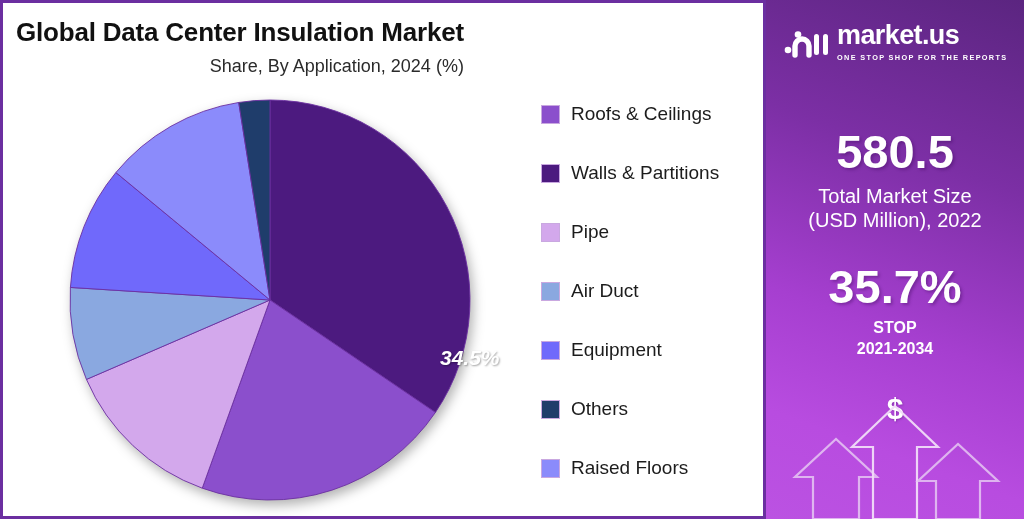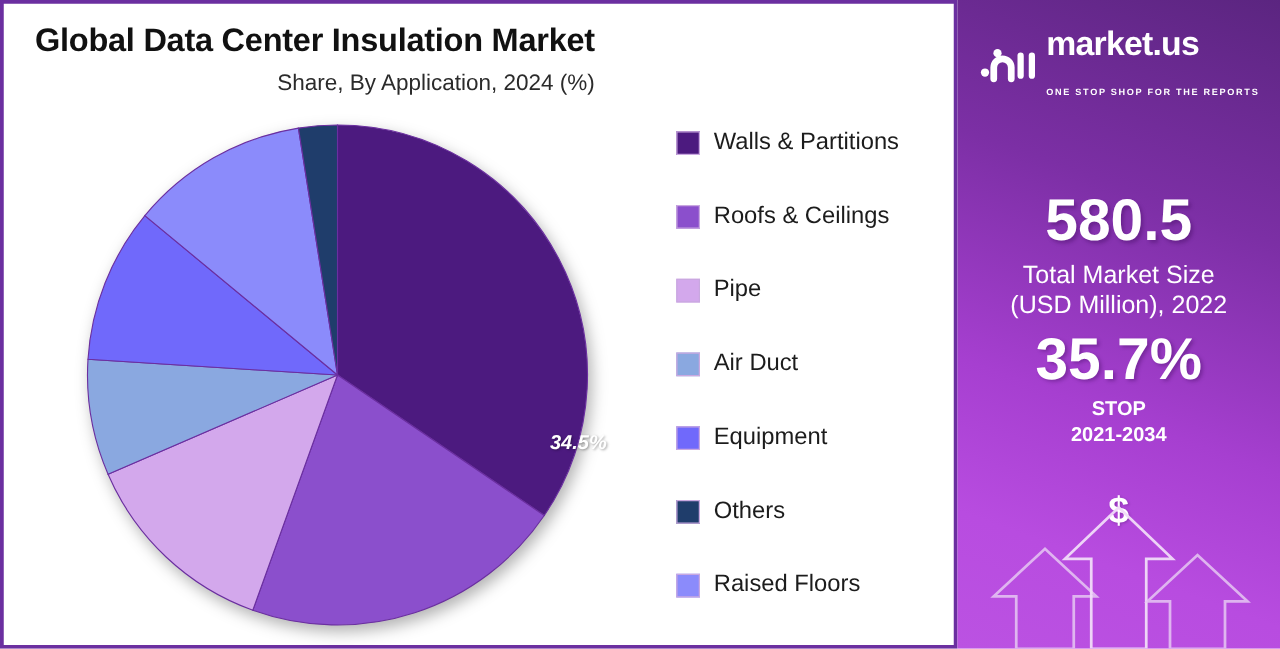--- a/index.html
+++ b/index.html
@@ -13,38 +13,38 @@
     display:flex;
   }
   
   .left-panel{
     position:relative;
     width:766px;height:519px;
     background:#ffffff;
     border:3px solid #6b2fa0;
     box-sizing:border-box;
   }
-  .titles{position:absolute;left:25px;top:14px;}
+  .titles{position:absolute;left:13px;top:14px;}
   .chart-title{
     font-size:26px;font-weight:bold;color:#111111;
     letter-spacing:-0.2px;margin:0;white-space:nowrap;
   }
   .chart-subtitle{
     font-size:18px;font-weight:normal;color:#2b2b2b;
     margin:8px 0 0 4px;white-space:nowrap;text-align:right;
   }
   
   .pie-wrap{
     position:absolute;left:62px;top:93px;
     width:410px;height:412px;
   }
   .pie-svg{display:block;filter:drop-shadow(3px 5px 6px rgba(0,0,0,0.30));}
   .pie-label{
     position:absolute;left:375px;top:250px;
-    font-size:16px;font-weight:bold;font-style:italic;
+    font-size:21px;font-weight:bold;font-style:italic;
     color:#ffffff;text-shadow:1px 1px 2px rgba(0,0,0,0.35);
     white-space:nowrap;
   }
   
   .legend{
     position:absolute;left:538px;top:98px;
     display:flex;flex-direction:column;
   }
   .legend-item{
     display:flex;align-items:center;
@@ -69,21 +69,21 @@
     display:flex;align-items:center;
   }
   .logo-mark{flex:none;margin-right:7px;}
   .logo-text-block{display:flex;flex-direction:column;}
   .logo-word{
     font-size:27px;font-weight:bold;color:#ffffff;
     letter-spacing:-0.6px;line-height:1;
   }
   .logo-tagline{
     font-size:7.3px;font-weight:bold;color:#ffffff;
-    letter-spacing:1.35px;margin-top:20px;white-space:nowrap;text-align:center;
+    letter-spacing:1.35px;margin-top:4px;white-space:nowrap;text-align:center;
   }
   .stat-block{
     position:absolute;left:0;width:258px;text-align:center;
   }
   .stat-big{
     font-size:47px;font-weight:bold;color:#ffffff;
     line-height:1;text-shadow:2px 2px 3px rgba(60,10,90,0.35);
   }
   .stat-caption{
     font-size:20px;font-weight:normal;color:#ffffff;
@@ -127,26 +127,26 @@
             <path d="M 205 204 L 5.394654314345701 191.44189609413732 A 200 200 0 0 1 50.897351444842144 76.51520205026208 Z" fill="#7069fb" stroke="#6b2fa0" stroke-width="0.9"></path>
             <path d="M 205 204 L 50.897351444842144 76.51520205026208 A 200 200 0 0 1 173.7131069919538 6.462331880972471 Z" fill="#8b8bfb" stroke="#6b2fa0" stroke-width="0.9"></path>
             <path d="M 205 204 L 173.7131069919538 6.462331880972471 A 200 200 0 0 1 204.99999999999997 4 Z" fill="#1f3d6b" stroke="#6b2fa0" stroke-width="0.9"></path>
           </g>
       </svg>
       <div class="pie-label">34.5%</div>
     </div>
 
     <div class="legend" id="legend">
         <div class="legend-item">
+          <span class="legend-swatch" style="background: rgb(139, 79, 204);"></span>
+          <span class="legend-label">Roofs &amp; Ceilings</span>
+        </div>
+        <div class="legend-item">
           <span class="legend-swatch" style="background: rgb(76, 26, 127);"></span>
           <span class="legend-label">Walls &amp; Partitions</span>
-        </div>
-        <div class="legend-item">
-          <span class="legend-swatch" style="background: rgb(139, 79, 204);"></span>
-          <span class="legend-label">Roofs &amp; Ceilings</span>
         </div>
         <div class="legend-item">
           <span class="legend-swatch" style="background: rgb(211, 168, 236);"></span>
           <span class="legend-label">Pipe</span>
         </div>
         <div class="legend-item">
           <span class="legend-swatch" style="background: rgb(138, 168, 224);"></span>
           <span class="legend-label">Air Duct</span>
         </div>
         <div class="legend-item">
@@ -173,21 +173,21 @@
         <path d="M11 30 L11 21 A7 7 0 0 1 25 21 L25 30" fill="none" stroke="#ffffff" stroke-width="5.4" stroke-linecap="round"></path>
         <rect x="30" y="9" width="5" height="21" rx="2.5" fill="#ffffff"></rect>
         <rect x="39" y="9" width="5" height="21" rx="2.5" fill="#ffffff"></rect>
       </svg>
       <div class="logo-text-block">
         <div class="logo-word">market.us</div>
         <div class="logo-tagline">ONE STOP SHOP FOR THE REPORTS</div>
       </div>
     </div>
 
-    <div class="stat-block" style="top:128px;margin-top:24px;">
+    <div class="stat-block" style="top:128px;">
       <div class="stat-big">580.5</div>
       <div class="stat-caption">
         <span>Total Market Size</span>
         <span>(USD Million), 2022</span>
       </div>
     </div>
 
     <div class="stat-block" style="top:263px;">
       <div class="stat-big">35.7%</div>
       <div class="cagr-caption">

